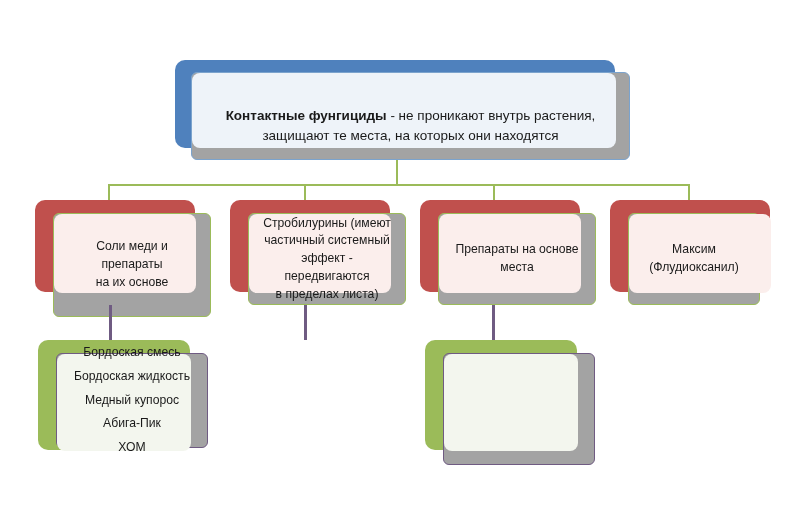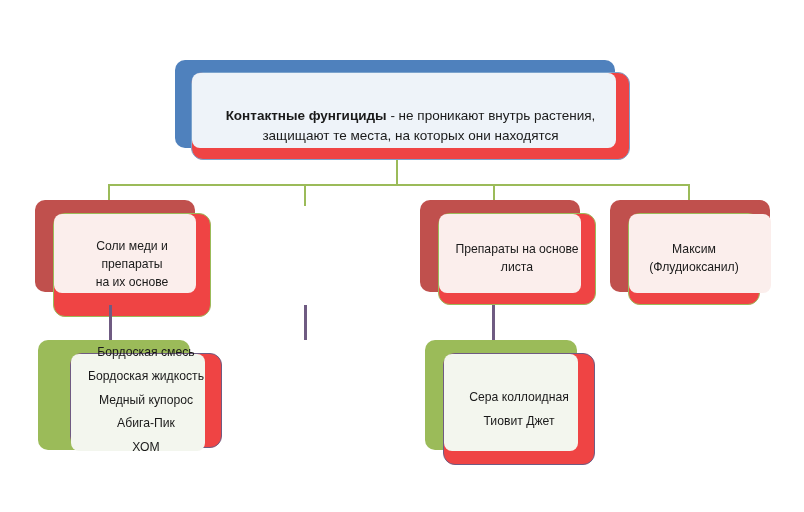--- a/index.html
+++ b/index.html
@@ -40,22 +40,22 @@
     border-radius: 10px;
   }
   .plate-blue  { background: #4f81bd; }
   .plate-red   { background: #c0504d; }
   .plate-green { background: #9bbb59; }
 
   
   .card {
     position: absolute;
     box-sizing: border-box;
-    background: #ef4444;
-    border-radius: 12px;
+    background: #a3a3a3;
+    border-radius: 6px;
     display: flex;
     align-items: center;
     justify-content: center;
   }
   .card-blue  { border: 1.3px solid #7ba3cd; }
   .card-red   { border: 1.3px solid #9bbb59; }
   .card-green { border: 1.6px solid #6f5b82; }
 
   
   .tint {
@@ -108,57 +108,65 @@
 
   <div class="node" style="left:35px; top:200px; width:175px; height:105px;">
     <div class="plate plate-red" style="width: 160px; height: 92px; background: rgb(192, 80, 77);"></div>
     <div class="card card-red" style="left: 18px; top: 13px; width: 158px; height: 104px; border-color: rgb(155, 187, 89);">
       <div class="tint tint-red" style="left: 0px; top: 0px; width: 142px; height: 79px; background: rgb(251, 238, 236);"></div>
       <div class="label label-mid">Соли меди и препараты
 на их основе</div>
     </div>
   </div>
 
+  <div class="node" style="left:230px; top:200px; width:175px; height:105px;">
+    <div class="plate plate-red" style="width: 160px; height: 92px; background: rgb(192, 80, 77);"></div>
+    <div class="card card-red" style="left: 18px; top: 13px; width: 158px; height: 92px; border-color: rgb(155, 187, 89);">
+      <div class="tint tint-red" style="left: 0px; top: 0px; width: 142px; height: 79px; background: rgb(251, 238, 236);"></div>
+      <div class="label label-mid">Стробилурины (имеют
+частичный системный
+эффект - передвигаются
+в пределах листа)</div>
+    </div>
+  </div>
 
   <div class="node" style="left:420px; top:200px; width:175px; height:105px;">
     <div class="plate plate-red" style="width: 160px; height: 92px; background: rgb(192, 80, 77);"></div>
     <div class="card card-red" style="left: 18px; top: 13px; width: 158px; height: 92px; border-color: rgb(155, 187, 89);">
       <div class="tint tint-red" style="left: 0px; top: 0px; width: 142px; height: 79px; background: rgb(251, 238, 236);"></div>
       <div class="label label-mid">Препараты на основе
-листа</div>
+места</div>
     </div>
   </div>
 
   <div class="node" style="left:610px; top:200px; width:178px; height:105px;">
     <div class="plate plate-red" style="width: 160px; height: 92px; background: rgb(192, 80, 77);"></div>
     <div class="card card-red" style="left: 18px; top: 13px; width: 132px; height: 92px; border-color: rgb(155, 187, 89);">
       <div class="tint tint-red" style="left: 0px; top: 0px; width: 142px; height: 79px; background: rgb(251, 238, 236);"></div>
       <div class="label label-mid">Максим (Флудиоксанил)</div>
     </div>
   </div>
 
   <div class="conn-purple" style="left: 109px; top: 305px; width: 3px; height: 35px; background: rgb(111, 91, 130);"></div>
   <div class="conn-purple" style="left: 304px; top: 305px; width: 3px; height: 35px; background: rgb(111, 91, 130);"></div>
   <div class="conn-purple" style="left: 492px; top: 305px; width: 3px; height: 35px; background: rgb(111, 91, 130);"></div>
 
   <div class="node" style="left:38px; top:340px; width:180px; height:125px;">
     <div class="plate plate-green" style="width: 152px; height: 110px; background: rgb(155, 187, 89);"></div>
-    <div class="card card-green" style="left: 18px; top: 13px; width: 152px; height: 95px; border-color: rgb(111, 91, 130); margin-left: 14px;">
+    <div class="card card-green" style="left: 18px; top: 13px; width: 152px; height: 95px; border-color: rgb(111, 91, 130);">
       <div class="tint tint-green" style="left: 0px; top: 0px; width: 134px; height: 97px; background: rgb(243, 246, 238);"></div>
       <div class="label label-leaf spaced">Бордоская смесь
 Бордоская жидкость
 Медный купорос
 Абига-Пик
 ХОМ</div>
     </div>
   </div>
 
 
   <div class="node" style="left:425px; top:340px; width:180px; height:125px;">
     <div class="plate plate-green" style="width: 152px; height: 110px; background: rgb(155, 187, 89);"></div>
     <div class="card card-green" style="left: 18px; top: 13px; width: 152px; height: 112px; border-color: rgb(111, 91, 130);">
       <div class="tint tint-green" style="left: 0px; top: 0px; width: 134px; height: 97px; background: rgb(243, 246, 238);"></div>
-      <div class="label label-leaf pair">Сера коллоидная
-Тиовит Джет</div>
     </div>
   </div>
 
 </div>
 
 </body></html>

